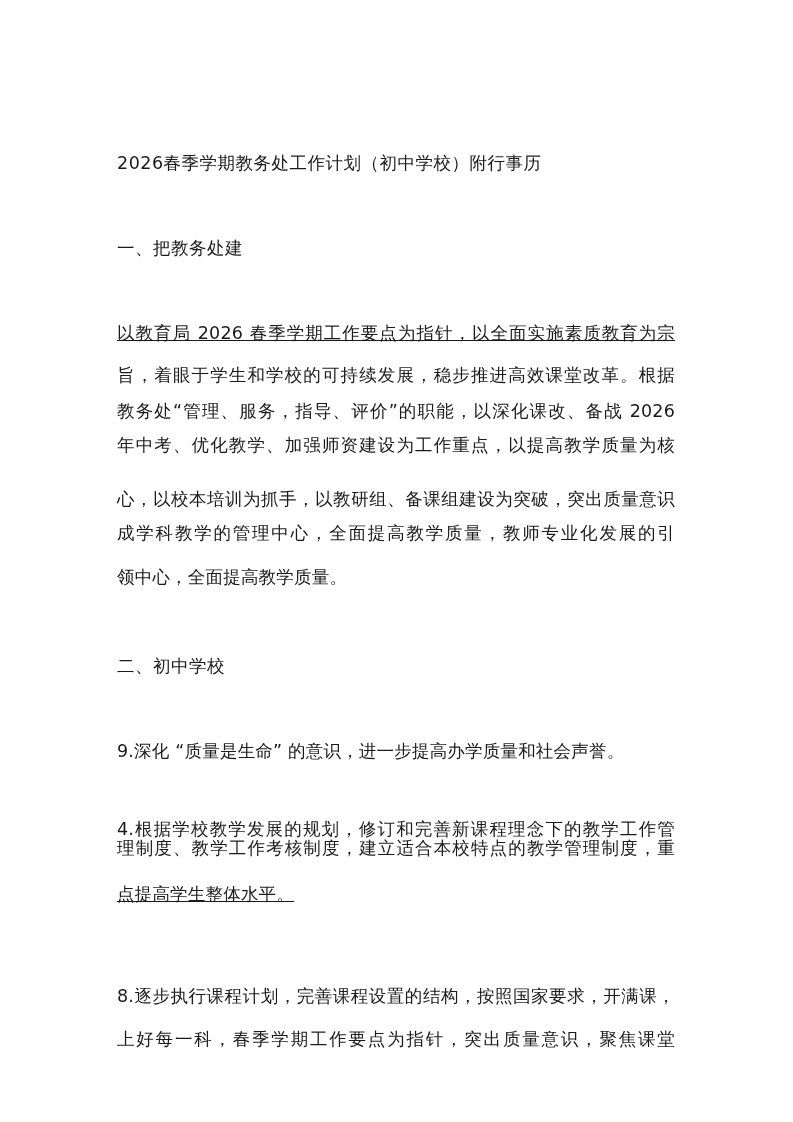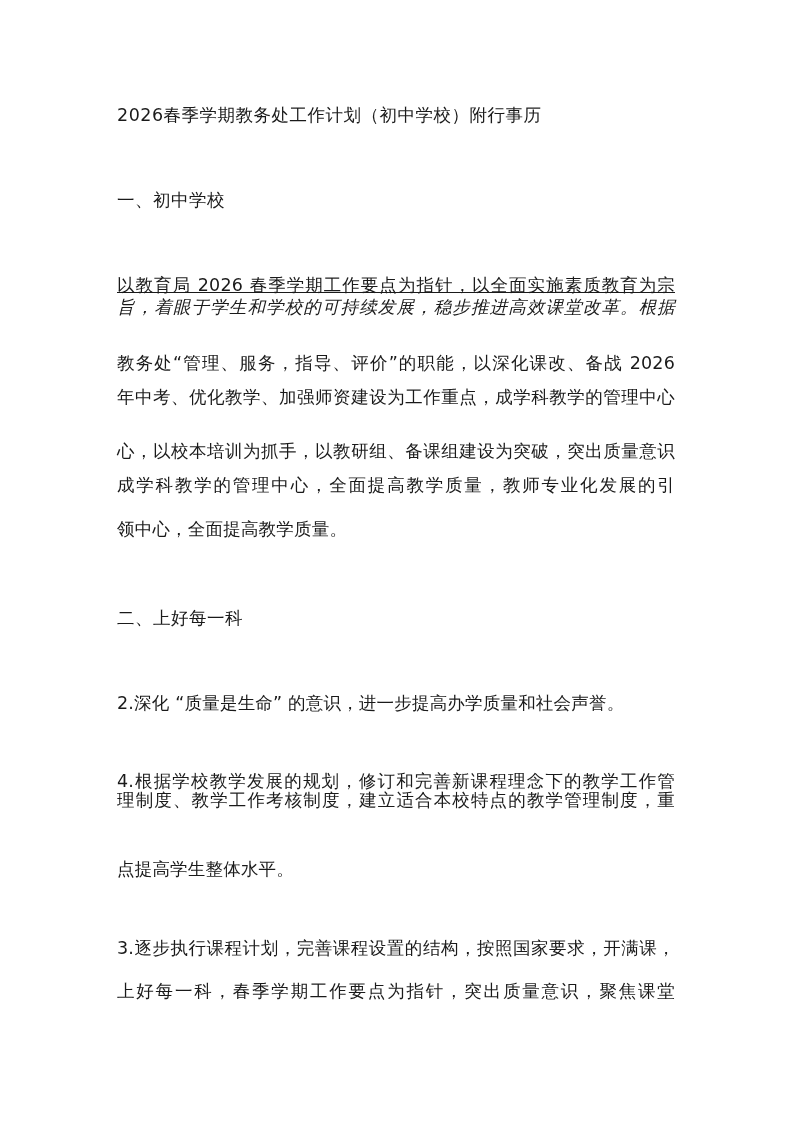--- a/index.html
+++ b/index.html
@@ -23,59 +23,60 @@
       height: 1122px;
       background: #fff;
     }
     .line {
       position: absolute;
       left: 117px;
       font-size: 17.5px;
       line-height: 22px;
       white-space: nowrap;
       letter-spacing: 0.2px;
+      margin-top: 48px;
     }
     .justify {
       width: 558px;
       text-align: justify;
       text-align-last: justify;
     }
     .heading {
       letter-spacing: 0.5px;
     }
   </style>
 </head>
 <body>
 
 <div class="page">
 
   <div class="line heading" style="top:104px;">2026春季学期教务处工作计划（初中学校）附行事历</div>
 
-  <div class="line heading" style="top:189px;">一、初中学校</div>
+  <div class="line heading" style="top:189px;">一、把教务处建</div>
 
   <div>
     <div class="line justify" style="top:274px;text-decoration:underline;">以教育局 2026 春季学期工作要点为指针，以全面实施素质教育为宗</div>
-    <div class="line justify" style="top:296px;font-style:italic;">旨，着眼于学生和学校的可持续发展，稳步推进高效课堂改革。根据</div>
+    <div class="line justify" style="top:316px;">旨，着眼于学生和学校的可持续发展，稳步推进高效课堂改革。根据</div>
     <div class="line justify" style="top:352px;">教务处“管理、服务，指导、评价”的职能，以深化课改、备战 2026</div>
-    <div class="line justify" style="top:386px;">年中考、优化教学、加强师资建设为工作重点，成学科教学的管理中心</div>
+    <div class="line justify" style="top:386px;">年中考、优化教学、加强师资建设为工作重点，以提高教学质量为核</div>
     <div class="line justify" style="top:440px;">心，以校本培训为抓手，以教研组、备课组建设为突破，突出质量意识</div>
     <div class="line justify" style="top:474px;">成学科教学的管理中心，全面提高教学质量，教师专业化发展的引</div>
     <div class="line" style="top:518px;text-align:center;">领中心，全面提高教学质量。</div>
   </div>
 
-  <div class="line heading" style="top:607px;">二、上好每一科</div>
+  <div class="line heading" style="top:607px;">二、初中学校</div>
 
   <div>
-    <div class="line" style="top:692px;">2.深化 “质量是生命” 的意识，进一步提高办学质量和社会声誉。</div>
+    <div class="line" style="top:692px;">9.深化 “质量是生命” 的意识，进一步提高办学质量和社会声誉。</div>
   </div>
 
   <div>
     <div class="line justify" style="top:770px;">4.根据学校教学发展的规划，修订和完善新课程理念下的教学工作管</div>
     <div class="line justify" style="top:789px;">理制度、教学工作考核制度，建立适合本校特点的教学管理制度，重</div>
-    <div class="line" style="top:858px;">点提高学生整体水平。</div>
+    <div class="line" style="top:835px;text-decoration:underline;">点提高学生整体水平。</div>
   </div>
 
   <div>
-    <div class="line justify" style="top:937px;">3.逐步执行课程计划，完善课程设置的结构，按照国家要求，开满课，</div>
+    <div class="line justify" style="top:937px;">8.逐步执行课程计划，完善课程设置的结构，按照国家要求，开满课，</div>
     <div class="line justify" style="top:980px;">上好每一科，春季学期工作要点为指针，突出质量意识，聚焦课堂</div>
   </div>
 
 </div>
 
 </body></html>

